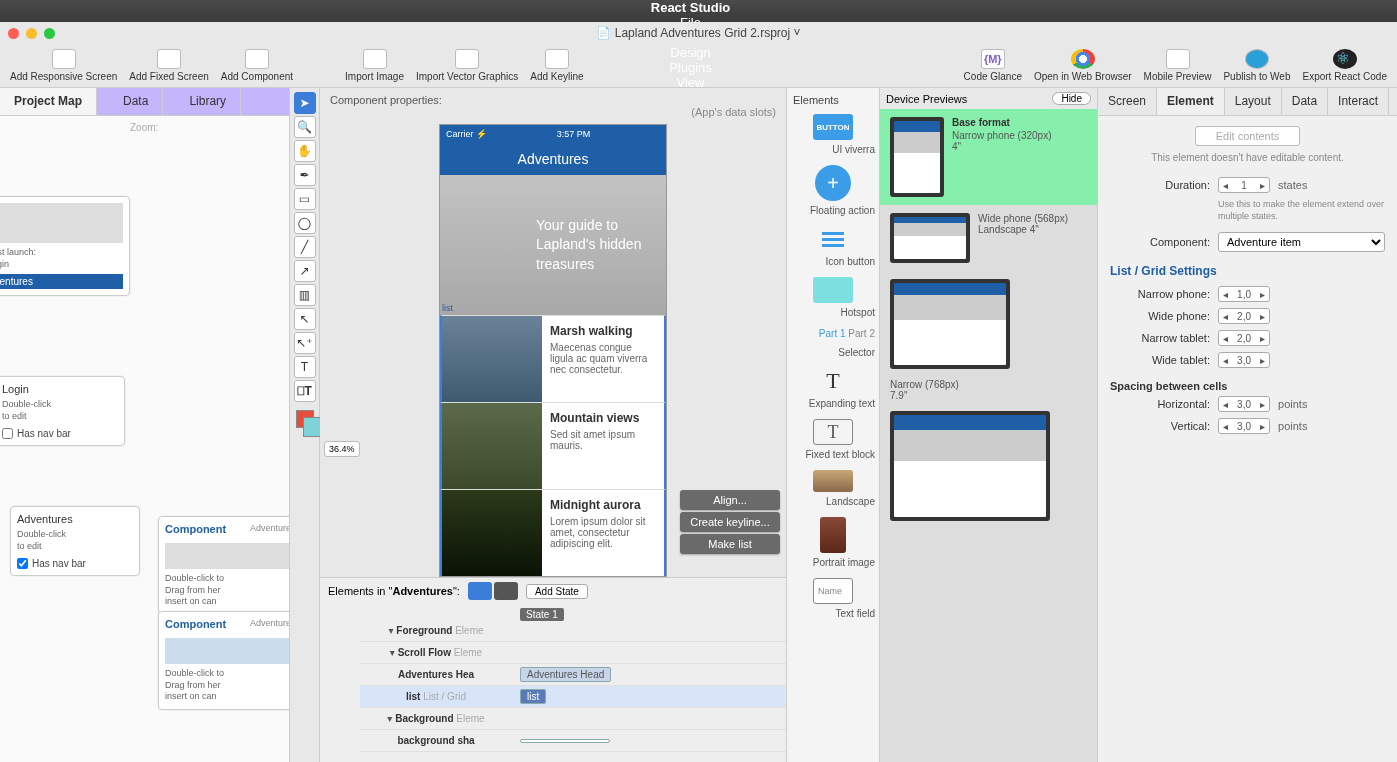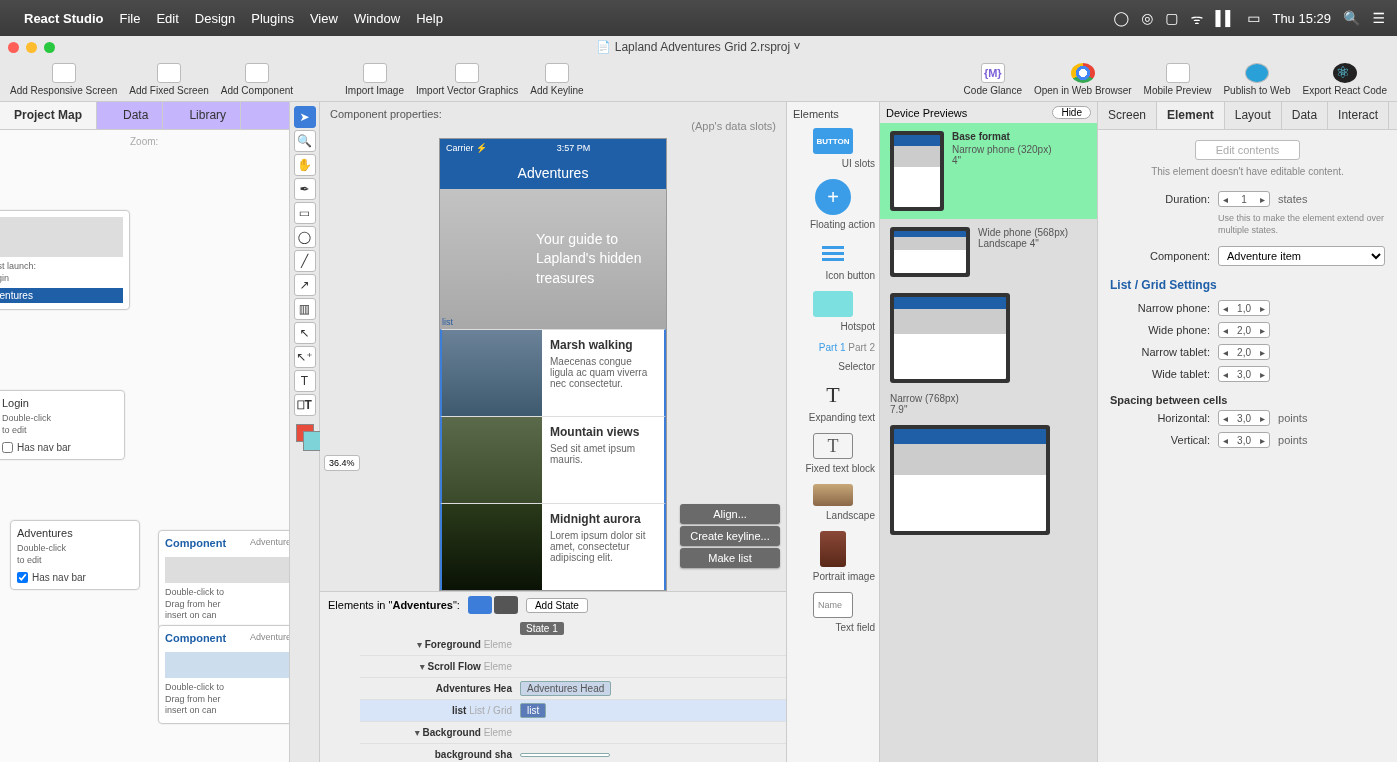--- a/index.html
+++ b/index.html
@@ -1,19 +1,19 @@
 <!DOCTYPE html>
 <html><head>
 <meta charset="utf-8">
 <style>
 * { margin: 0; padding: 0; box-sizing: border-box; font-family: -apple-system, "Helvetica Neue", Arial, sans-serif; }
 body { width: 1397px; height: 762px; background: #eee; overflow: hidden; position: relative; }
 
 
-.menubar { height: 36px; background: linear-gradient(#4a4a4a,#3a3a3a); color: #fff; display: flex; align-items: center; padding: 0 12px; font-size: 13px; }
+.menubar { height: 22px; background: linear-gradient(#4a4a4a,#3a3a3a); color: #fff; display: flex; align-items: center; padding: 0 12px; font-size: 13px; flex-direction: column; }
 .menubar .apple { margin-right: 12px; }
 .menubar .app-name { font-weight: 600; margin-right: 16px; }
 .menubar .menu-item { margin-right: 16px; cursor: default; }
 .menubar .right { margin-left: auto; display: flex; align-items: center; gap: 12px; font-size: 13px; }
 .menubar .icon { font-size: 14px; }
 
 
 .titlebar { height: 22px; background: #e8e8e8; display: flex; align-items: center; padding: 0 8px; font-size: 12px; position: relative; }
 .traffic { display: flex; gap: 7px; }
 .traffic span { width: 11px; height: 11px; border-radius: 50%; display: inline-block; }
@@ -84,21 +84,21 @@
 
 .timeline { height: 200px; border-top: 1px solid #ccc; background:#eee; font-size:11px; }
 .timeline-head { display:flex; align-items:center; padding:4px 8px; gap:8px;}
 .timeline-head .btns { display:flex; gap:2px;}
 .timeline-head .btns span { width:24px; height:18px; background:#3b7dd8; border-radius:3px; display:inline-block;}
 .timeline-head .btns span.alt { background:#555;}
 .add-state { background:#fff; border:1px solid #aaa; border-radius:3px; padding:1px 8px; font-size:10px;}
 .state-tag { background:#6a6a6a; color:#fff; padding:1px 6px; border-radius:2px; font-size:10px; margin-left:200px;}
 .tl-rows { padding-left:40px;}
 .tl-row { display:flex; align-items:center; height:22px; border-bottom:1px solid #e0e0e0; font-size:10px; color:#555;}
-.tl-row .lbl { width:160px; text-align:right; padding-right:8px;}
+.tl-row .lbl { width:160px; text-align:center; padding-right:8px;}
 .tl-row .lbl b { color:#333;}
 .tl-row .bar { background:#c8d4e8; border:1px solid #8aa; padding:1px 6px; border-radius:2px;}
 
 
 .elements-pane { width: 94px; background:#f4f4f4; border-left:1px solid #ccc; border-right:1px solid #ccc; padding:6px 4px; font-size:10px; text-align:center; overflow:hidden;}
 .elements-pane .hd { font-size:11px; color:#444; text-align:left; margin-bottom:8px; padding-left:2px;}
 .el-item { margin-bottom:10px; color:#555;text-align:right;}
 .el-item .shape { width:40px; height:26px; margin:0 auto 4px; border-radius:3px; }
 .el-item .shape.btn { background:#3b9de8; color:#fff; display:flex; align-items:center; justify-content:center; font-size:8px; font-weight:bold;}
 .el-item .shape.fab { width:36px; height:36px; border-radius:50%; background:#3b9de8; color:#fff; display:flex; align-items:center; justify-content:center; font-size:20px;}
@@ -374,21 +374,21 @@
         <div class="tl-row">
             <span class="lbl"><b>background sha</b></span>
             <span class="bar" style="background:#fff;width:90px"> </span>
           </div>
       </div>
     </div>
   </div>
 
   <div class="elements-pane">
     <div class="hd">Elements</div>
-    <div class="el-item"><div class="shape btn">BUTTON</div><span>UI slots</span></div>
+    <div class="el-item"><div class="shape btn">BUTTON</div><span>UI viverra</span></div>
     <div class="el-item"><div class="shape fab">+</div><span>Floating action</span></div>
     <div class="el-item"><div class="shape iconbtn">
           <span></span>
           <span></span>
           <span></span>
         </div><span>Icon button</span></div>
     <div class="el-item"><div class="shape hotspot"></div><span>Hotspot</span></div>
     <div class="el-item">
         <div class="tabs"><span>Part 1</span> <span class="inactive">Part 2</span></div>
         <div style="margin-top:8px">Selector</div>

